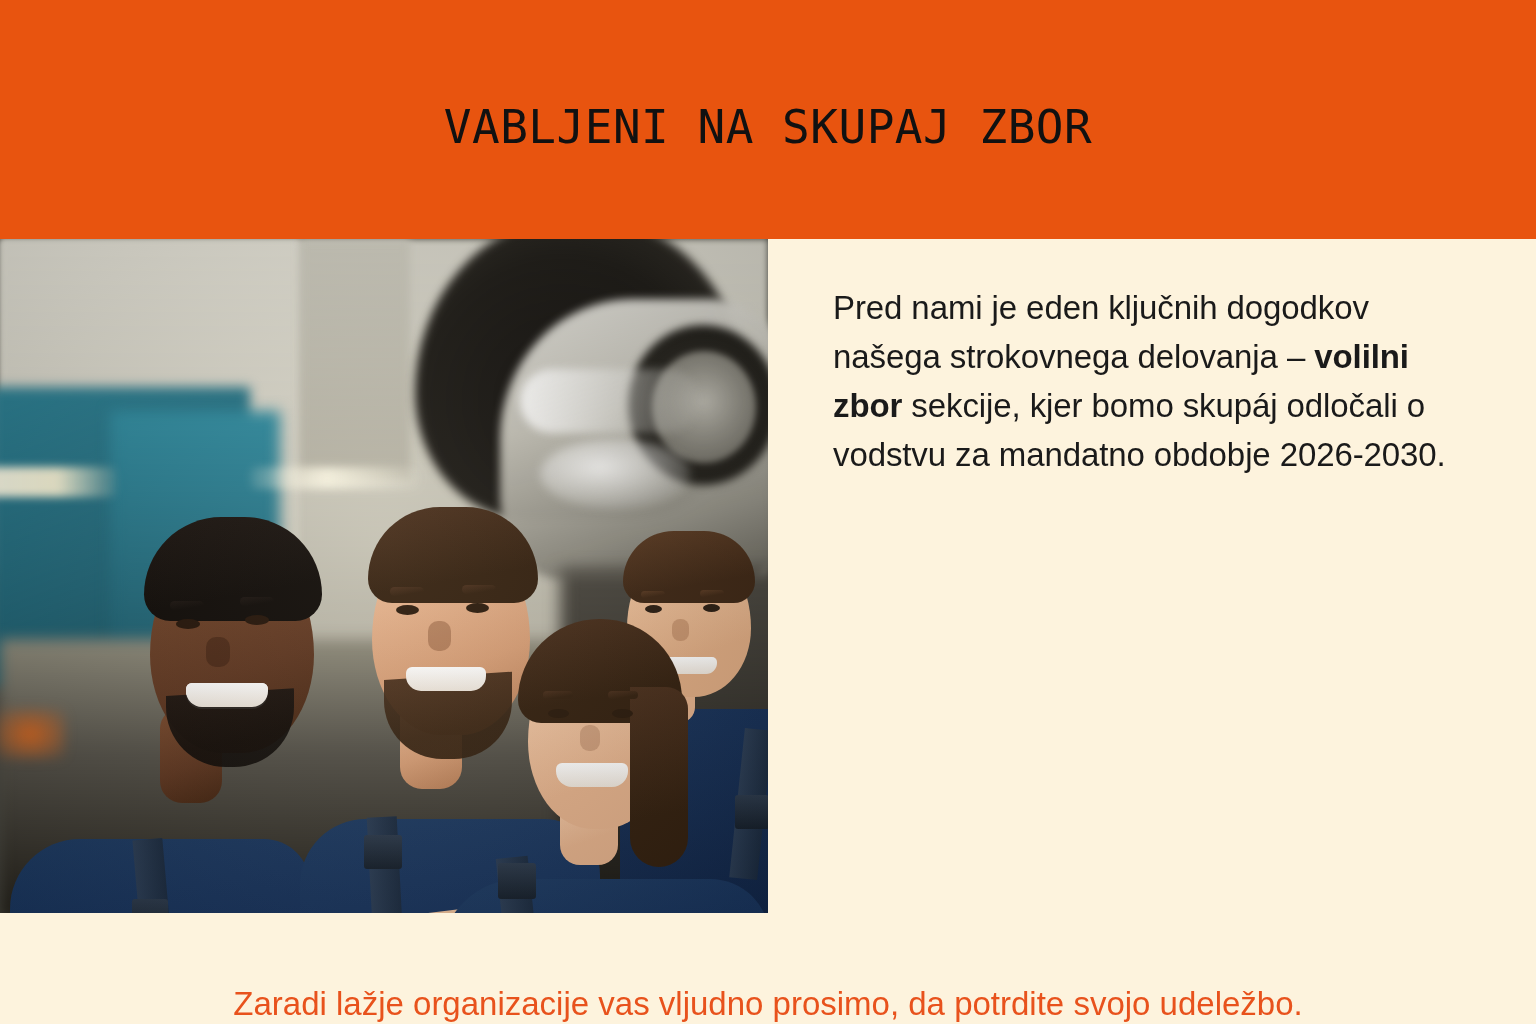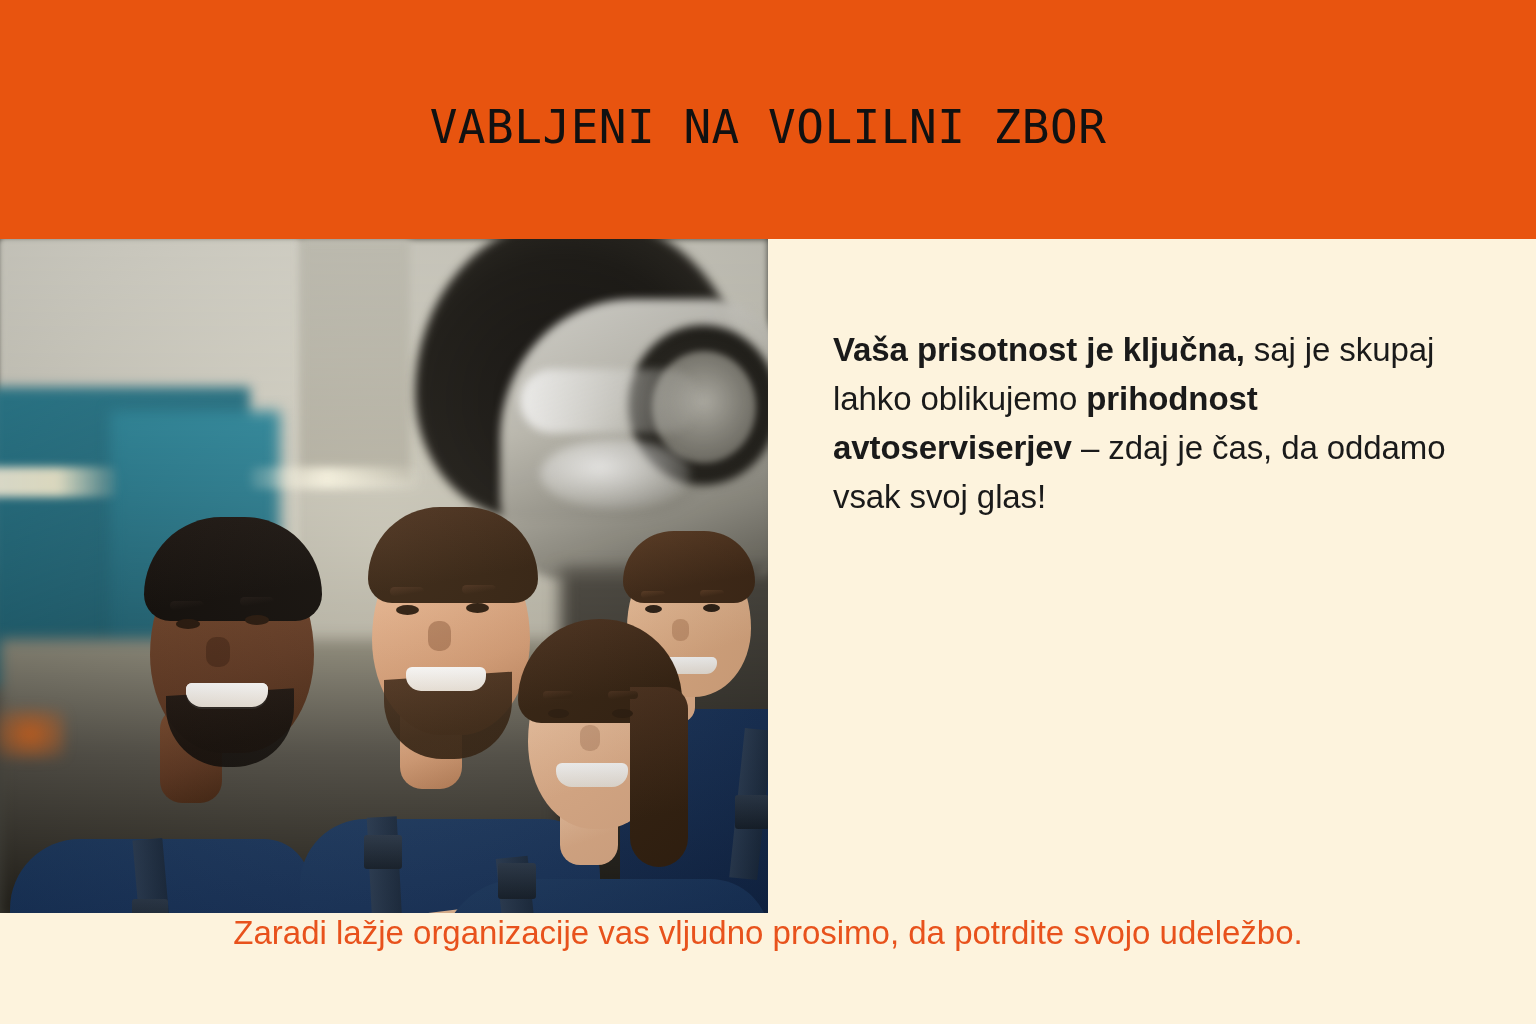--- a/index.html
+++ b/index.html
@@ -186,39 +186,39 @@
 
   
   .bottom-strip {
     position: absolute;
     left: 0;
     top: 913px;
     width: 1536px;
     height: 111px;
     background: #FDF3DD;
     display: flex;
-    align-items: flex-start;
+    align-items: flex-end;
     justify-content: center;
   }
   .bottom-text {
     color: #E8521C;
     font-size: 33px;
     line-height: 40px;
     white-space: nowrap;
     letter-spacing: 0px;
     font-weight: 400;
   }
 </style>
 </head>
 <body>
 
 <div id="poster">
 
   <div class="header-banner">
-    <div class="header-line">VABLJENI NA VOLILNI ZBOR</div>
+    <div class="header-line">VABLJENI NA SKUPAJ ZBOR</div>
   </div>
 
   <div class="photo">
     <div class="photo-scene">
 
       <div class="bg-wall"></div>
       <div class="bg-wall-panel"></div>
       <div class="bg-wall-panel2"></div>
       <div class="bg-teal-left"></div>
       <div class="bg-teal-left2"></div>
@@ -304,21 +304,21 @@
         <div class="p strap" style="left:504px;top:618px;width:32px;height:160px;transform:rotate(-6deg);"></div>
         <div class="p buckle" style="left:498px;top:624px;width:38px;height:36px;"></div>
 
       </div>
 
       <div class="p" style="inset:0;left:0;top:0;width:768px;height:674px;background:radial-gradient(ellipse at 50% 45%, rgba(255,240,215,0.07) 0%, rgba(0,0,0,0.16) 100%);"></div>
     </div>
   </div>
 
   <div class="text-col">
+    <div class="body-par"><span>Pred nami je eden ključnih dogodkov našega strokovnega delovanja – </span><b>volilni zbor</b><span> sekcije, kjer bomo skupáj odločali o vodstvu za mandatno obdobje 2026-2030.</span></div>
     <div class="par-gap"></div>
-    <div class="body-par"><b>Vaša prisotnost je ključna,</b><span> saj  je skupaj lahko oblikujemo </span><b>prihodnost avtoserviserjev</b><span> – zdaj je čas, da oddamo vsak svoj glas!</span></div>
   </div>
 
   <div class="bottom-strip">
     <div class="bottom-text">Zaradi lažje organizacije vas vljudno prosimo, da potrdite svojo udeležbo.</div>
   </div>
 
 </div>
 
 </body></html>

